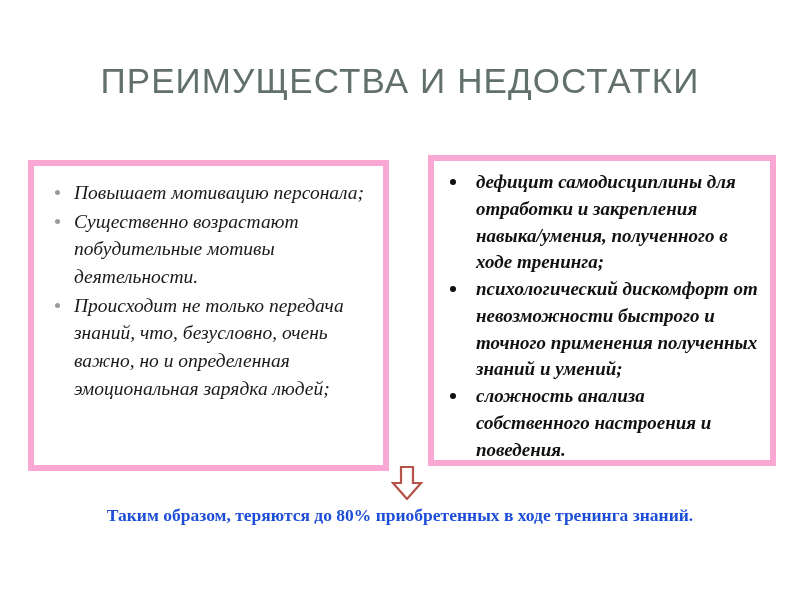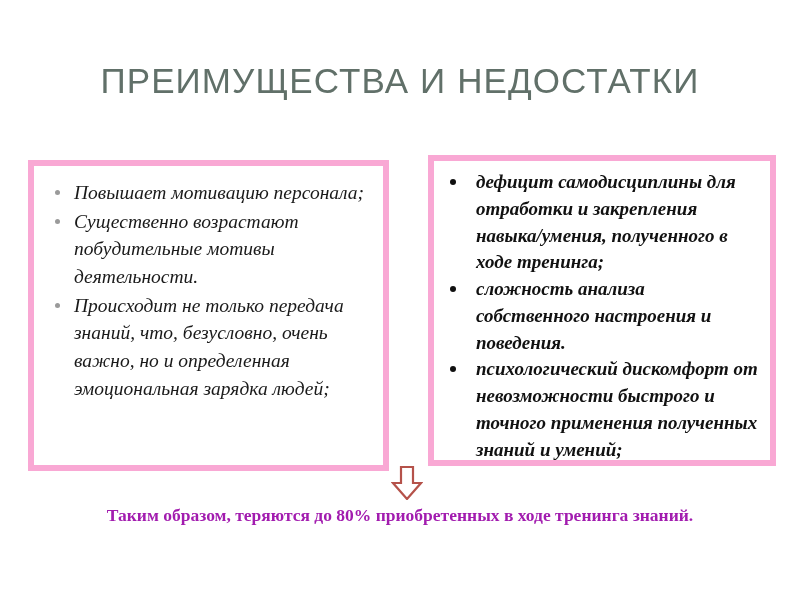--- a/index.html
+++ b/index.html
@@ -133,21 +133,21 @@
   
   .caption {
     position: absolute;
     left: 90px;
     top: 503px;
     width: 620px;
     text-align: center;
     font-size: 17.5px;
     font-weight: 700;
     font-style: normal;
-    color: #a21caf;
+    color: #1d4ed8;
     line-height: 1.38;
   }
 </style>
 </head>
 <body>
 
 <div class="slide">
 
   <div class="slide-title">ПРЕИМУЩЕСТВА И НЕДОСТАТКИ</div>
 
@@ -155,22 +155,22 @@
     <ul class="bullet-list">
       <li class="bullet-item">Повышает мотивацию персонала;</li>
       <li class="bullet-item"> Существенно возрастают побудительные мотивы деятельности.</li>
       <li class="bullet-item">Происходит не только передача знаний, что, безусловно, очень важно, но и определенная эмоциональная зарядка людей;</li>
     </ul>
   </div>
 
   <div class="box box-right">
     <ul class="bullet-list">
       <li class="bullet-item">дефицит самодисциплины для отработки и закрепления навыка/умения, полученного в ходе тренинга;</li>
+      <li class="bullet-item">психологический дискомфорт от невозможности быстрого и точного применения полученных знаний и умений;</li>
       <li class="bullet-item"> сложность анализа собственного настроения и поведения.</li>
-      <li class="bullet-item">психологический дискомфорт от невозможности быстрого и точного применения полученных знаний и умений;</li>
     </ul>
   </div>
 
   <div class="arrow-down">
     <svg viewBox="0 0 32 34" width="32" height="34" aria-hidden="true">
       <polygon points="10,1 22,1 22,17 30,17 16,33 2,17 10,17" fill="#ffffff" stroke="#b5524a" stroke-width="2.2" stroke-linejoin="miter"></polygon>
     </svg>
   </div>
 
   <div class="caption">Таким образом, теряются до 80%  приобретенных в ходе тренинга знаний.</div>

